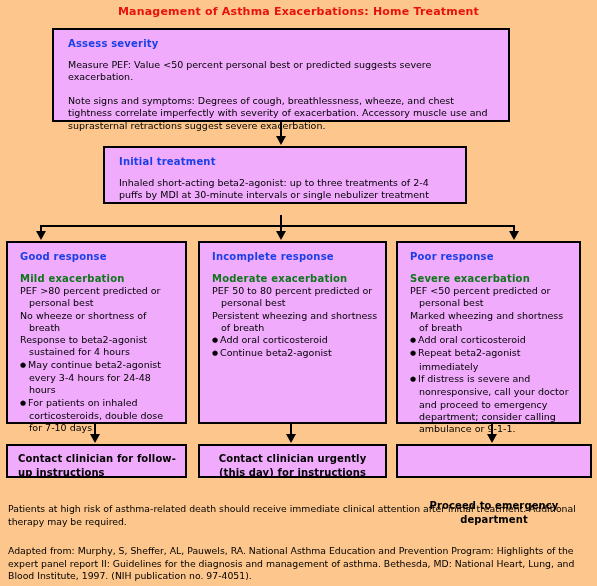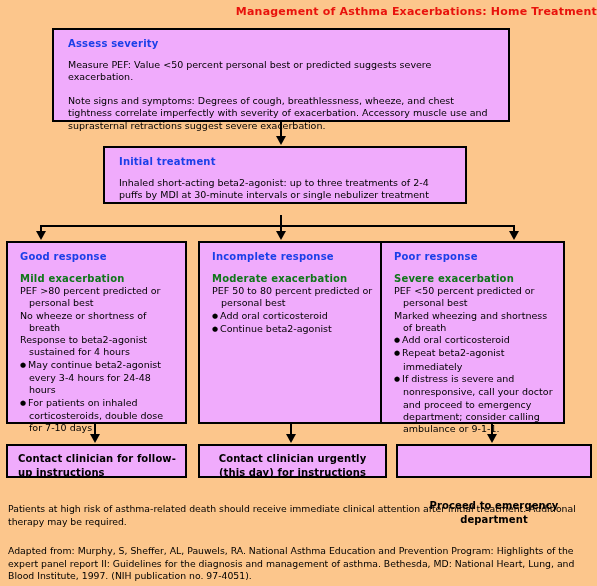--- a/index.html
+++ b/index.html
@@ -9,21 +9,21 @@
     font-family:"DejaVu Sans","Liberation Sans",sans-serif;
     position:relative;
     overflow:hidden;
     -webkit-font-smoothing:none;
   }
   .chart{position:absolute;inset:0;}
 
   
   .doc-title{
     position:absolute;left:0;top:5px;width:597px;
-    text-align:right;
+    text-align:center;
     color:#e8120c;
     font-size:11px;
     font-weight:bold;
     letter-spacing:0.2px;
     line-height:14px;
   }
 
   
   .box{
     position:absolute;
@@ -155,27 +155,28 @@
       </ul>
     </div>
   </div>
 
   <div class="box" style="left:198px;top:241px;width:189px;height:183px;">
     <div class="box-inner" style="padding:7px 6px 6px 12px;">
       <div class="hd-blue">Incomplete response</div>
       <div class="hd-green">Moderate exacerbation</div>
       <ul class="col-list">
         <li class="plain">PEF 50 to 80 percent predicted or personal best</li>
+        <li class="plain">Persistent wheezing and shortness of breath</li>
         <li class="bullet">Add oral corticosteroid</li>
         <li class="bullet">Continue beta2-agonist</li>
       </ul>
     </div>
   </div>
 
-  <div class="box" style="left:380px;top:241px;width:185px;height:183px;">
+  <div class="box" style="left:396px;top:241px;width:185px;height:183px;">
     <div class="box-inner" style="padding:7px 5px 6px 12px;">
       <div class="hd-blue">Poor response</div>
       <div class="hd-green">Severe exacerbation</div>
       <ul class="col-list">
         <li class="plain">PEF &lt;50 percent predicted or personal best</li>
         <li class="plain">Marked wheezing and shortness of breath</li>
         <li class="bullet">Add oral corticosteroid</li>
         <li class="bullet">Repeat beta2-agonist immediately</li>
         <li class="bullet">If distress is severe and nonresponsive, call your doctor and proceed to emergency department; consider calling ambulance or 9-1-1.</li>
       </ul>

